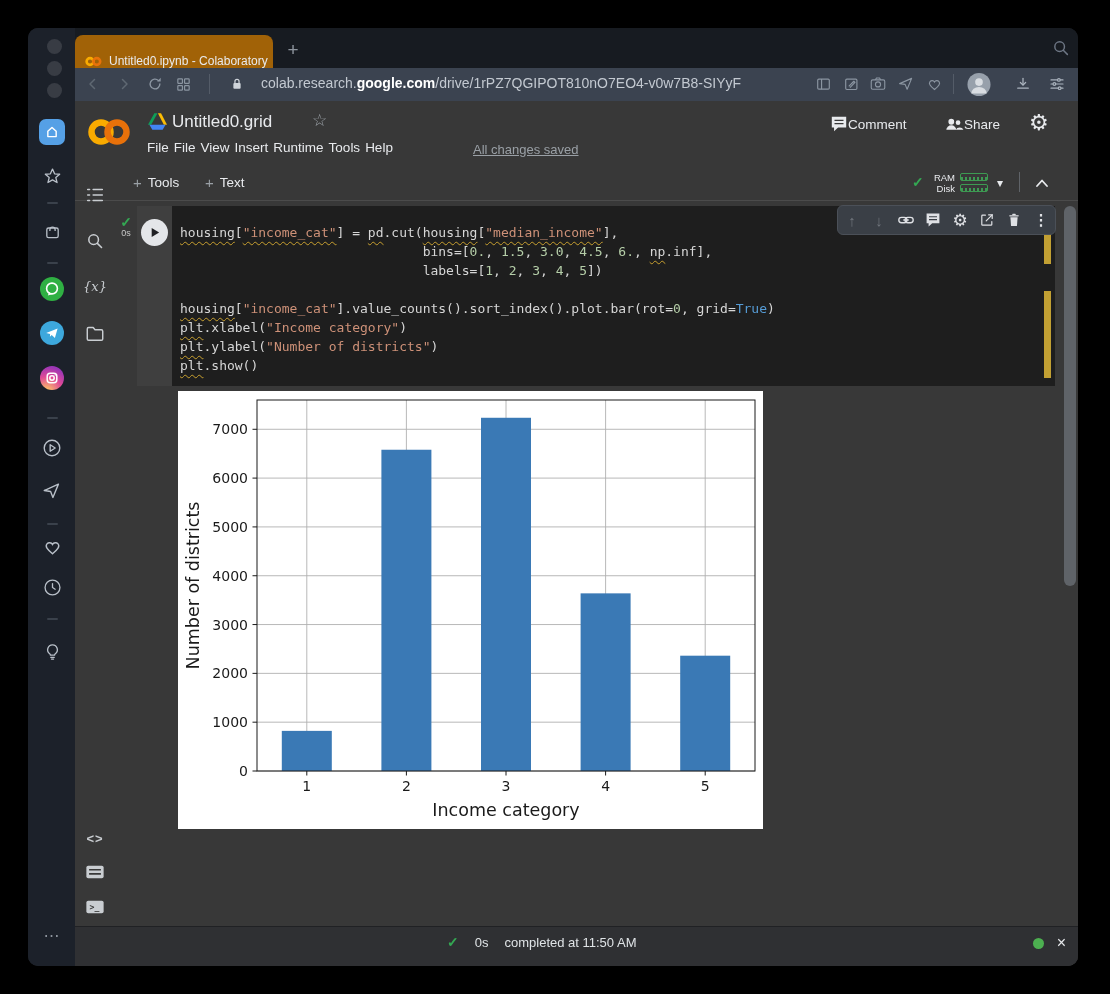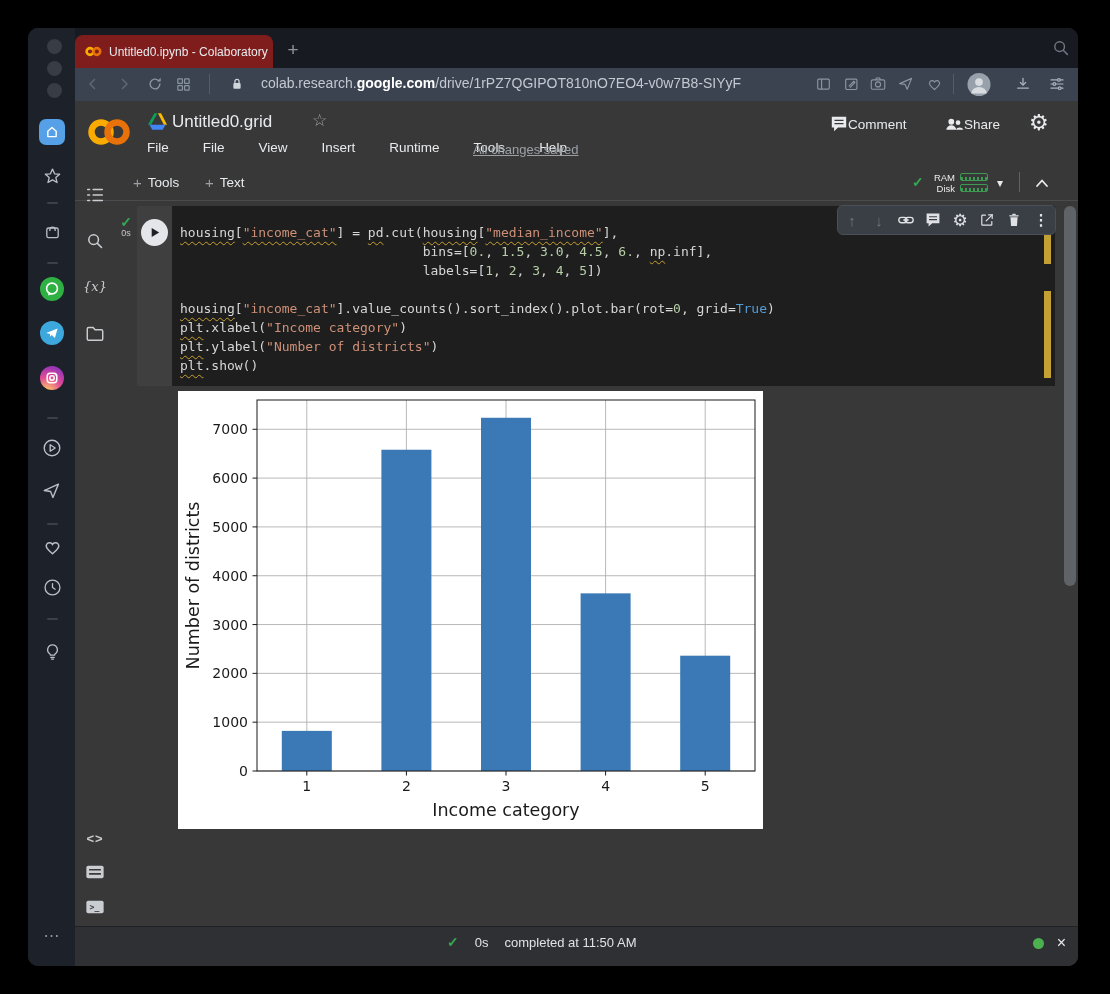--- a/index.html
+++ b/index.html
@@ -11,37 +11,37 @@
   .side-strip{position:absolute;left:0;top:0;width:47px;height:100%;background:#1c212a;z-index:5;}
   .win-dot{position:absolute;left:19px;width:15px;height:15px;border-radius:50%;background:#383c44;}
   .sb-icon{position:absolute;left:11px;width:26px;height:26px;display:flex;align-items:center;
     justify-content:center;color:#b9c0c9;}
   .sb-div{position:absolute;left:19px;width:11px;height:2px;background:#3a414b;border-radius:1px;}
   .sb-home{background:#55a0e6;border-radius:7px;}
   .circle-badge{width:24px;height:24px;border-radius:50%;display:flex;align-items:center;justify-content:center;}
   .sb-more{color:#8d949d;font-size:16px;letter-spacing:1px;}
   
   .tabbar{position:absolute;left:47px;top:0;width:1003px;height:40px;background:#171b21;}
-  .tab{position:absolute;left:0px;top:7px;width:198px;height:33px;background:#7f1d1d;
-    border-radius:8px 8px 0 0;display:flex;align-items:center;padding-left:10px;box-sizing:border-box;}
+  .tab{position:absolute;left:0px;top:7px;width:198px;height:33px;background:#a16207;
+    border-radius:8px 8px 0 0;display:flex;align-items:flex-end;padding-left:10px;box-sizing:border-box;}
   .tab-title{color:#e8eaed;font-size:12px;margin-left:7px;white-space:nowrap;}
   .newtab{position:absolute;left:206px;top:10px;width:24px;height:24px;color:#8d949d;font-size:19px;
     display:flex;align-items:center;justify-content:center;font-weight:300;}
   .tab-search{position:absolute;left:974px;top:8px;width:24px;height:24px;display:flex;align-items:center;justify-content:center;}
   
   .urlbar{position:absolute;left:47px;top:40px;width:1003px;height:33px;background:#3b4350;}
   .nav-ic{position:absolute;top:4px;width:24px;height:24px;display:flex;align-items:center;justify-content:center;}
   .v-div{position:absolute;top:6px;width:1px;height:20px;background:#545c68;}
   .url-text{position:absolute;left:186px;top:7px;font-size:14px;color:#c3c9d1;white-space:nowrap;}
   .url-domain{color:#ffffff;font-weight:700;}
   
   .colab{position:absolute;left:47px;top:73px;width:1003px;height:865px;background:#383838;}
   .doc-title{position:absolute;left:97px;top:11px;font-size:17px;color:#e8eaed;}
   .star{position:absolute;left:237px;top:9px;font-size:17px;color:#9aa0a6;}
-  .menubar{position:absolute;left:72px;top:39px;display:flex;gap:34px;align-items:center;}
+  .menubar{position:absolute;left:72px;top:39px;display:flex;gap:5px;align-items:center;}
   .menu-item{color:#e8eaed;font-size:13.5px;}
   .save-status{color:#9aa0a6;font-size:13px;text-decoration:underline;margin-left:3px;}
   .hdr-right{position:absolute;top:14px;display:flex;align-items:center;color:#e8eaed;font-size:13.5px;}
   .gear{color:#e8eaed;font-size:22px;line-height:22px;}
   
   .nb-toolbar{position:absolute;left:0;top:65px;width:1003px;height:35px;border-bottom:1px solid #4b4b4b;box-sizing:border-box;}
   .addbtn{position:absolute;top:8px;display:flex;gap:6px;align-items:center;font-size:13.5px;color:#e8eaed;}
   .addbtn .plus{color:#9aa0a6;font-size:15px;}
   .check{color:#34a853;font-weight:bold;font-size:14px;}
   .meter-labels{font-size:9.5px;color:#e8eaed;text-align:right;line-height:11px;}

